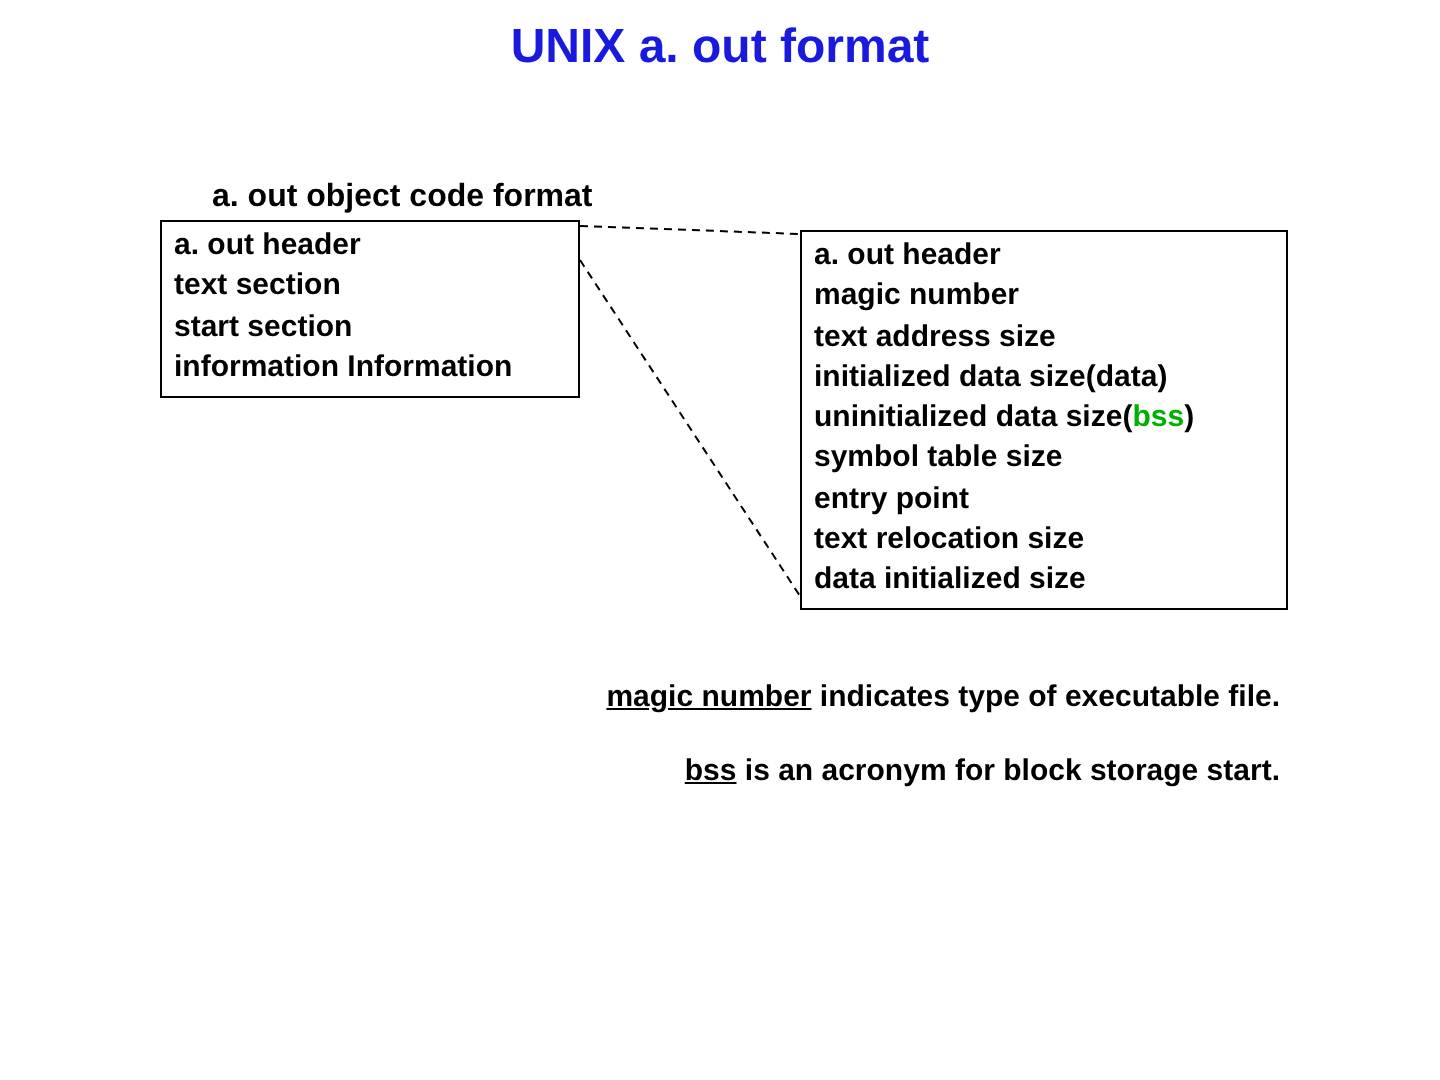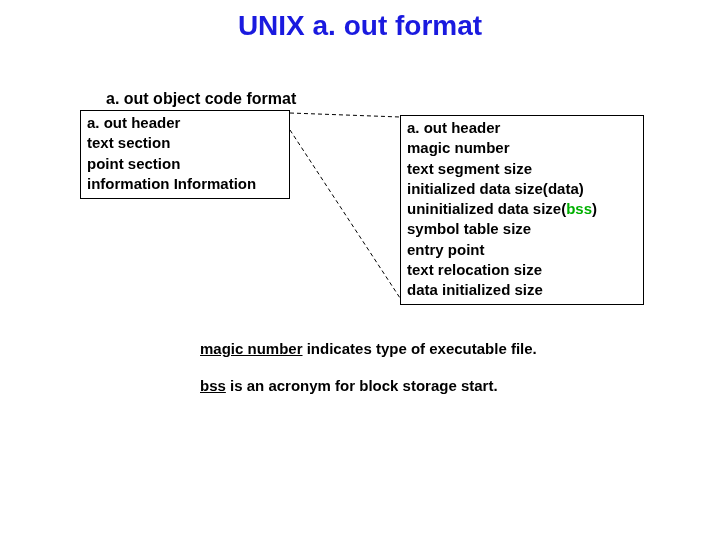--- a/index.html
+++ b/index.html
@@ -10,21 +10,21 @@
     font-family: Arial, Helvetica, sans-serif;
     background: #fff;
     position: relative;
   }
   .title {
     position: absolute;
     top: 10px;
     left: 0;
     width: 720px;
     text-align: center;
-    font-size: 28px;
+    font-size: 24px;
     font-weight: bold;
     color: #1a1adf;
   }
   .subtitle {
     position: absolute;
     top: 90px;
     left: 70px;
     font-size: 16px;
     font-weight: bold;
     color: #000;
@@ -54,47 +54,47 @@
   .notes {
     position: absolute;
     top: 340px;
     left: 200px;
     width: 440px;
     font-size: 15px;
     font-weight: bold;
     color: #000;
     line-height: 1.25;
   }
-  .notes p { margin: 0 0 18px 0; }
+  .notes p { margin: 0 0 18px 0; text-align: right; }
   .notes .term { text-decoration: underline; }
   svg.connectors {
     position: absolute;
     top: 0;
     left: 0;
     pointer-events: none;
   }
 </style>
 </head>
 <body>
 
 <div class="title">UNIX a. out format</div>
 
 <div class="subtitle">a. out object code format</div>
 
 <div class="box box-left">
   <div>a. out header</div>
   <div>text section</div>
-  <div>point section</div>
+  <div>start section</div>
   <div>information Information</div>
 </div>
 
 <div class="box box-right">
   <div>a. out header</div>
   <div>magic number</div>
-  <div>text segment size</div>
+  <div>text address size</div>
   <div>
     <span>initialized data size(</span><span>data</span><span>)</span>
   </div>
   <div>
     <span>uninitialized data size(</span><span class="bss-accent">bss</span><span>)</span>
   </div>
   <div>symbol table size</div>
   <div>entry point</div>
   <div>text relocation size</div>
   <div>data initialized size</div>

